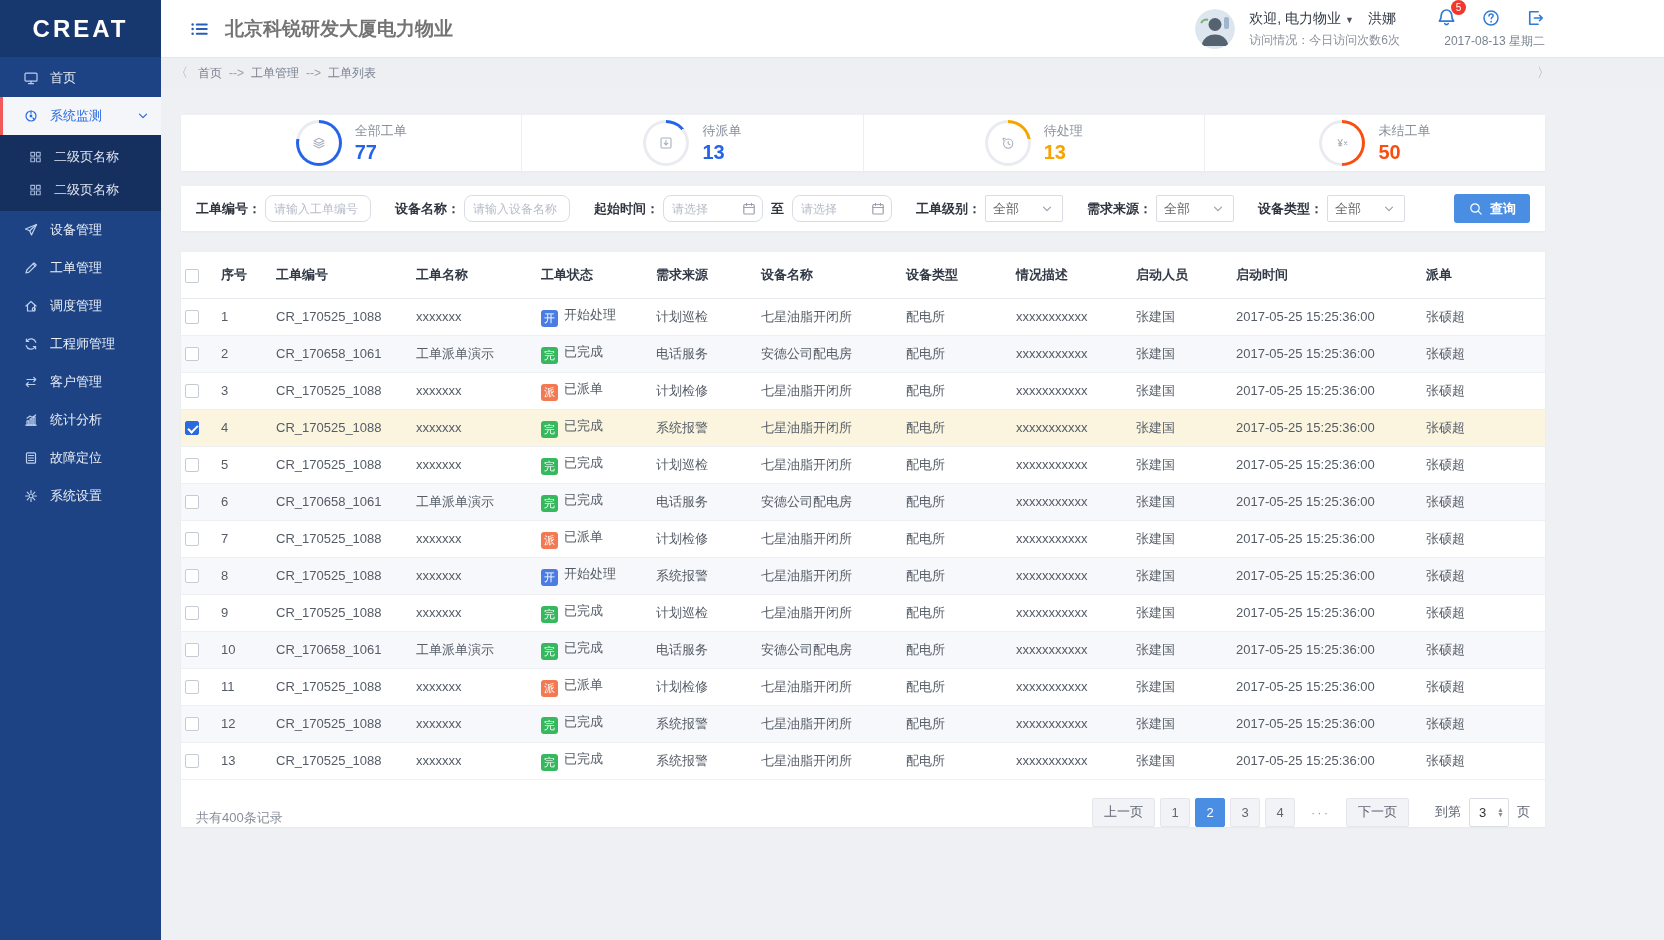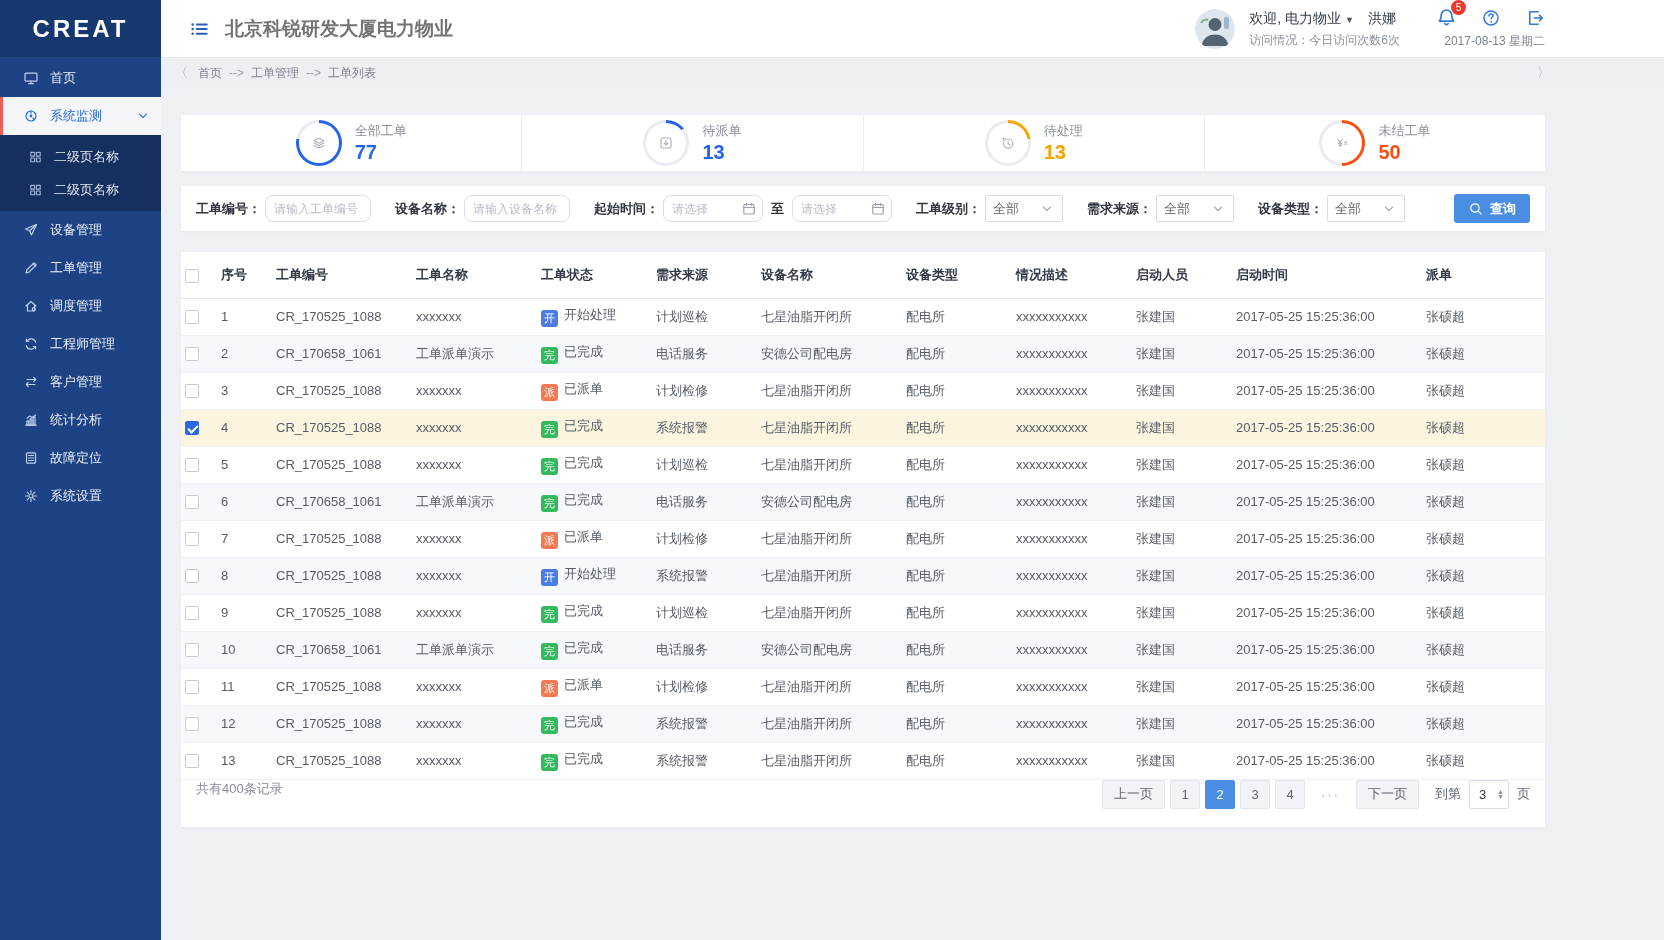--- a/index.html
+++ b/index.html
@@ -101,28 +101,28 @@
   tbody tr.selected { background:#fbf5e0; }
   .cb { width:14px; height:14px; border:1px solid #c6cbd4; border-radius:2px; background:#fff; display:inline-block;
         position:relative; cursor:pointer; vertical-align:middle; }
   .cb.checked { background:#2a6ae0; border-color:#2a6ae0; }
   .cb.checked::after { content:""; position:absolute; left:4px; top:1px; width:4px; height:8px;
         border:solid #fff; border-width:0 2px 2px 0; transform:rotate(45deg); }
   .sbadge { display:inline-flex; width:17px; height:17px; border-radius:3px; color:#fff; font-size:11px;
             align-items:center; justify-content:center; margin-right:6px; vertical-align:-3px; }
 
   
-  .pagebar { height:47px; display:flex; align-items:flex-start; padding:0 15px; font-size:13px; color:#888e99;gap:6px; }
+  .pagebar { height:47px; display:flex; align-items:flex-end; padding:0 15px; font-size:13px; color:#888e99; }
   .pager { margin-left:auto; display:flex; align-items:center; gap:5px; }
   .pbtn { min-width:30px; height:29px; background:#f2f3f6; border:1px solid #e4e6eb; border-radius:2px;
           color:#5f6673; display:inline-flex; align-items:center; justify-content:center; padding:12px 11px; cursor:pointer; }
   .pbtn.num { padding:0 8px; }
   .pbtn.active { background:#4a8ee4; border-color:#4a8ee4; color:#fff; }
   .pbtn.dots { background:transparent; border:none; color:#9aa0aa; letter-spacing:2px; }
-  .goto { display:flex; align-items:center; gap:8px; margin-left:10px; color:#5f6673; }
+  .goto { display:flex; align-items:center; gap:8px; margin-left:26px; color:#5f6673; }
   .goto-box { width:40px; height:29px; border:1px solid #dadde3; border-radius:2px; background:#fff;
               display:flex; align-items:center; padding:0 4px 0 9px; color:#333; }
   .goto-box .spin { margin-left:auto; display:flex; flex-direction:column; line-height:5px; font-size:7px; color:#8a909b; cursor:pointer; }
 </style>
 </head>
 <body>
 
 <aside class="sidebar">
   <div class="logo">CREAT</div>
   <nav class="side-nav" id="side-nav">

